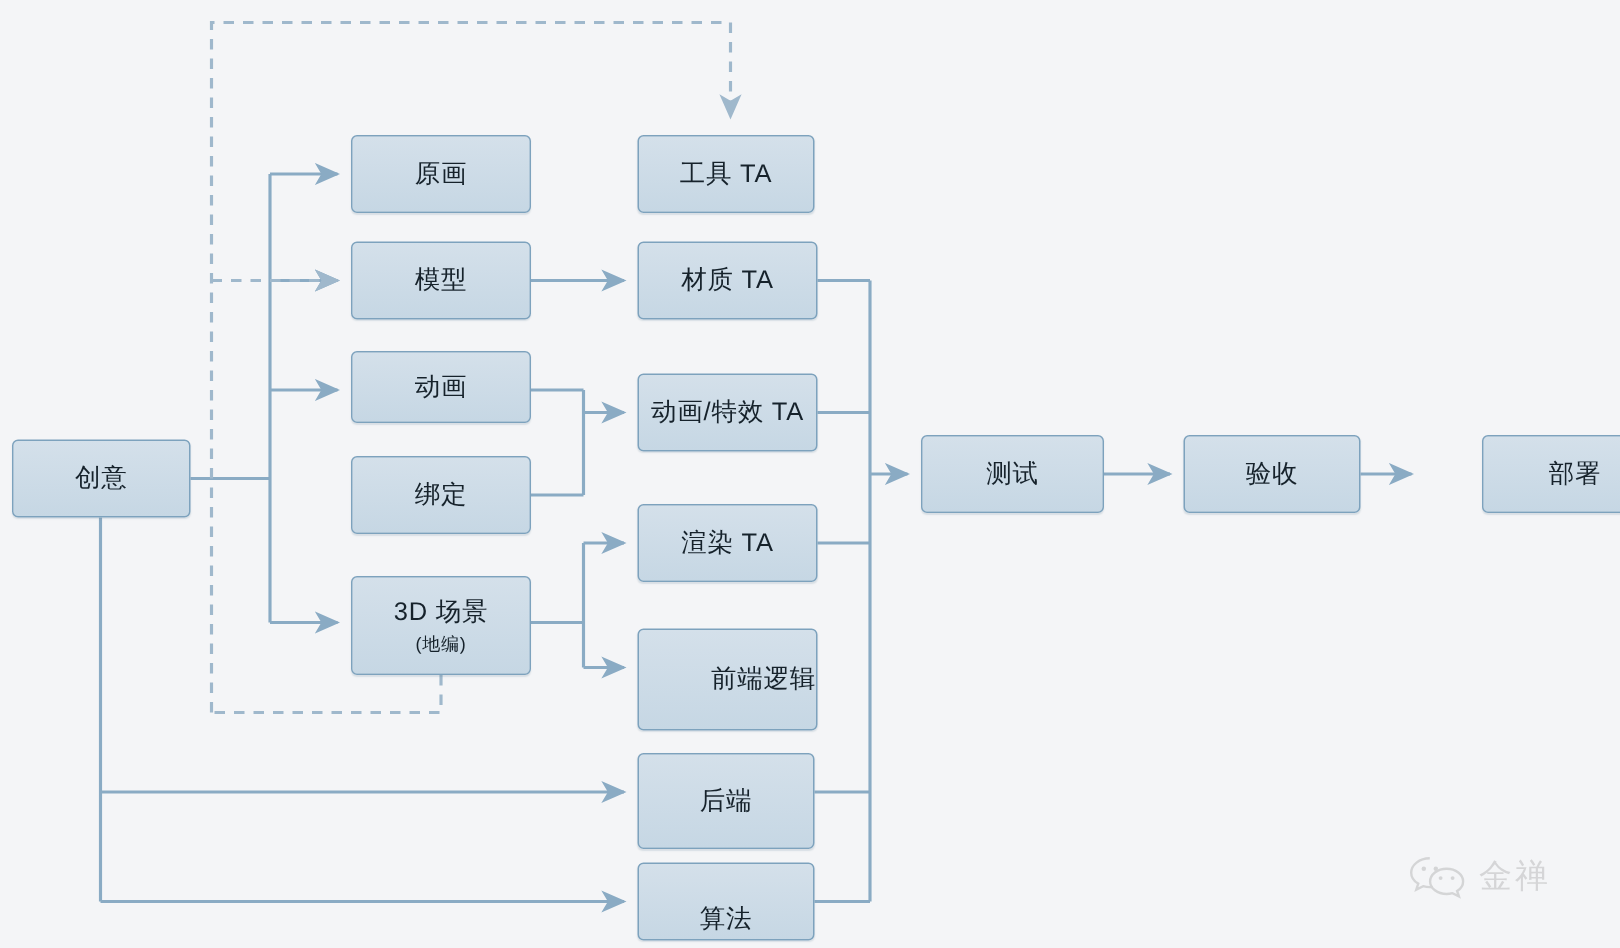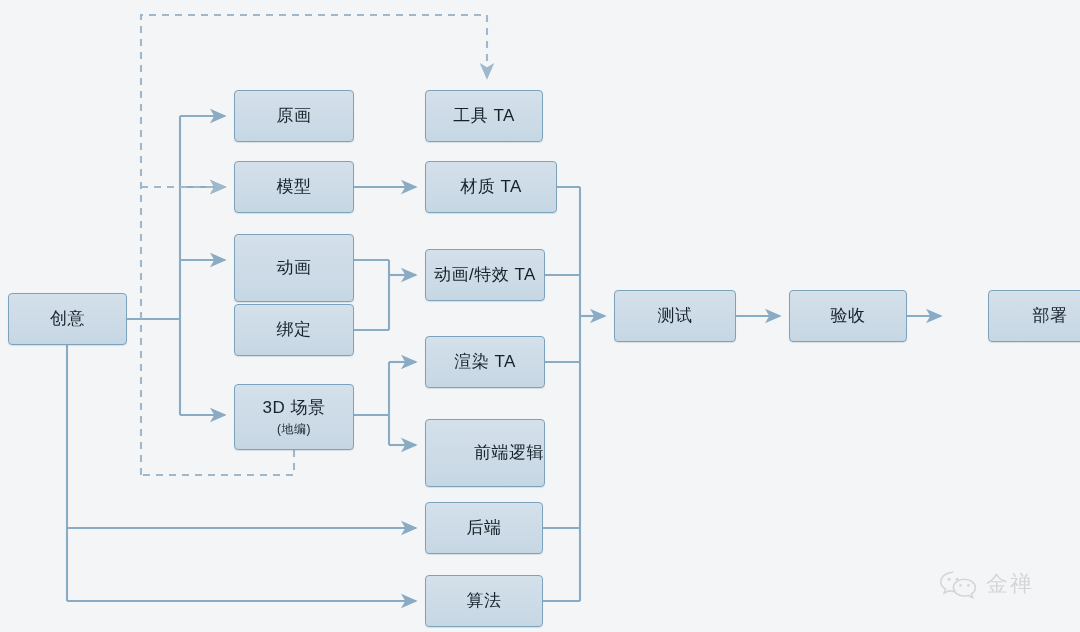--- a/index.html
+++ b/index.html
@@ -110,58 +110,58 @@
   </div>
 
   <div class="node" style="left:234px;top:90px;width:120px;height:52px;">
     <span>原画</span>
   </div>
 
   <div class="node" style="left:234px;top:161px;width:120px;height:52px;">
     <span>模型</span>
   </div>
 
-  <div class="node" style="left:234px;top:234px;width:120px;height:68px;">
+  <div class="node" style="left:234px;top:234px;width:120px;height:48px;">
     <span>动画</span>
   </div>
 
   <div class="node" style="left:234px;top:304px;width:120px;height:52px;">
     <span>绑定</span>
   </div>
 
   <div class="node" style="left:234px;top:384px;width:120px;height:66px;">
     <span>3D 场景</span>
     <span class="l2">(地编)</span>
   </div>
 
   <div class="node" style="left:425px;top:90px;width:118px;height:52px;">
     <span>工具 TA</span>
   </div>
 
-  <div class="node" style="left:425px;top:161px;width:132px;height:52px;">
+  <div class="node" style="left:425px;top:161px;width:120px;height:52px;">
     <span>材质 TA</span>
   </div>
 
   <div class="node" style="left:425px;top:336px;width:120px;height:52px;">
     <span>渲染 TA</span>
   </div>
 
   <div class="node" style="left:425px;top:249px;width:120px;height:52px;">
     <span>动画/特效 TA</span>
   </div>
 
   <div class="node" style="left:425px;top:419px;width:120px;height:68px;align-items:flex-end;">
     <span>前端逻辑</span>
   </div>
 
-  <div class="node" style="left:425px;top:502px;width:118px;height:52px;">
+  <div class="node" style="left:425px;top:502px;width:118px;height:64px;">
     <span>后端</span>
   </div>
 
-  <div class="node" style="left:425px;top:575px;width:118px;height:52px;">
+  <div class="node" style="left:425px;top:575px;width:118px;height:52px;justify-content:flex-end;">
     <span>算法</span>
   </div>
 
   <div class="node" style="left:614px;top:290px;width:122px;height:52px;">
     <span>测试</span>
   </div>
 
   <div class="node" style="left:789px;top:290px;width:118px;height:52px;justify-content:center;">
     <span>验收</span>
   </div>

